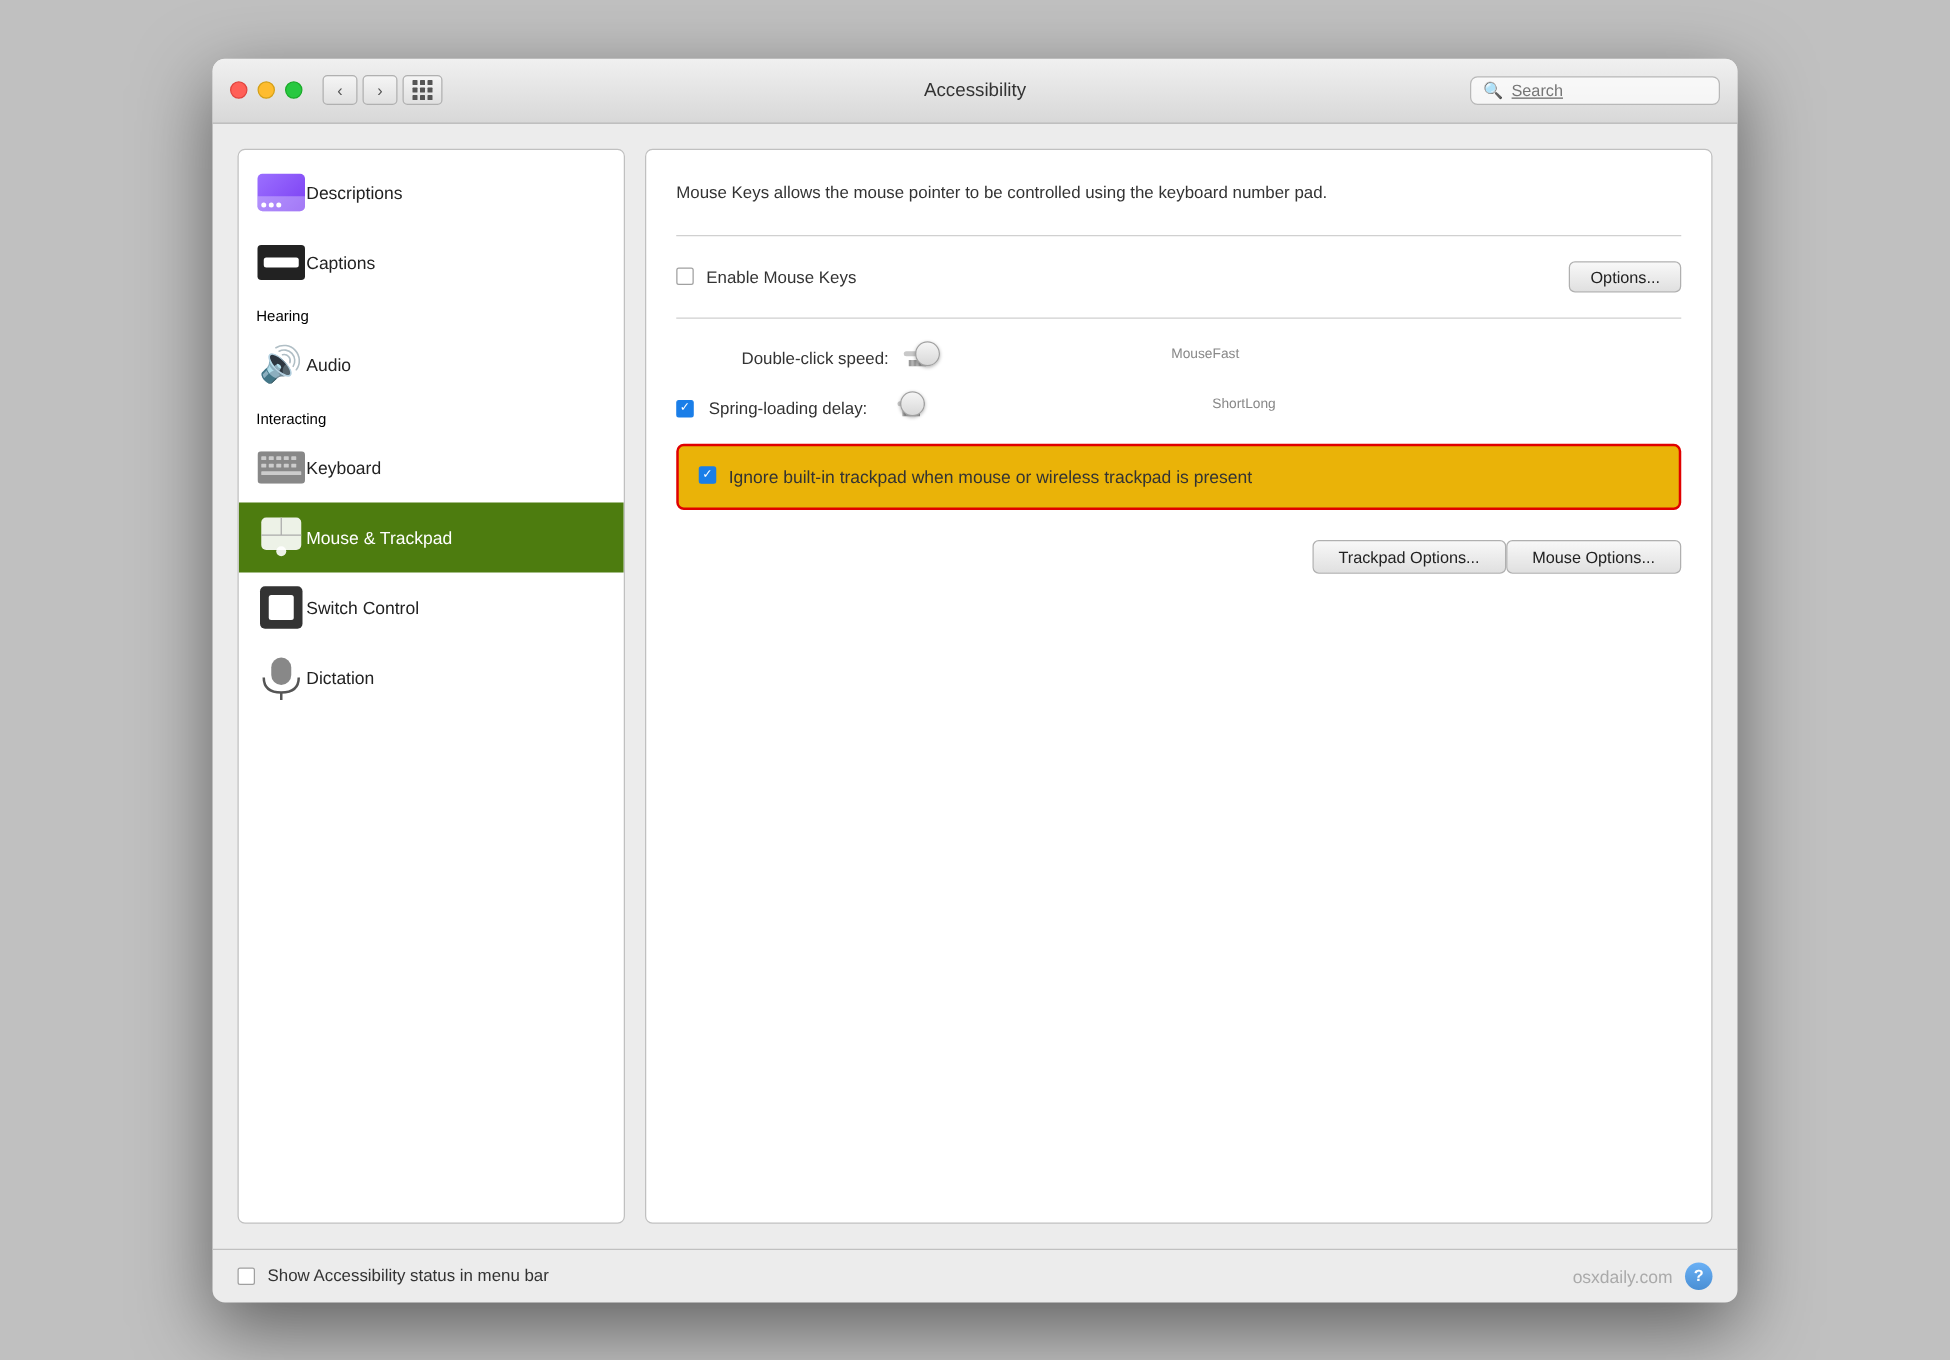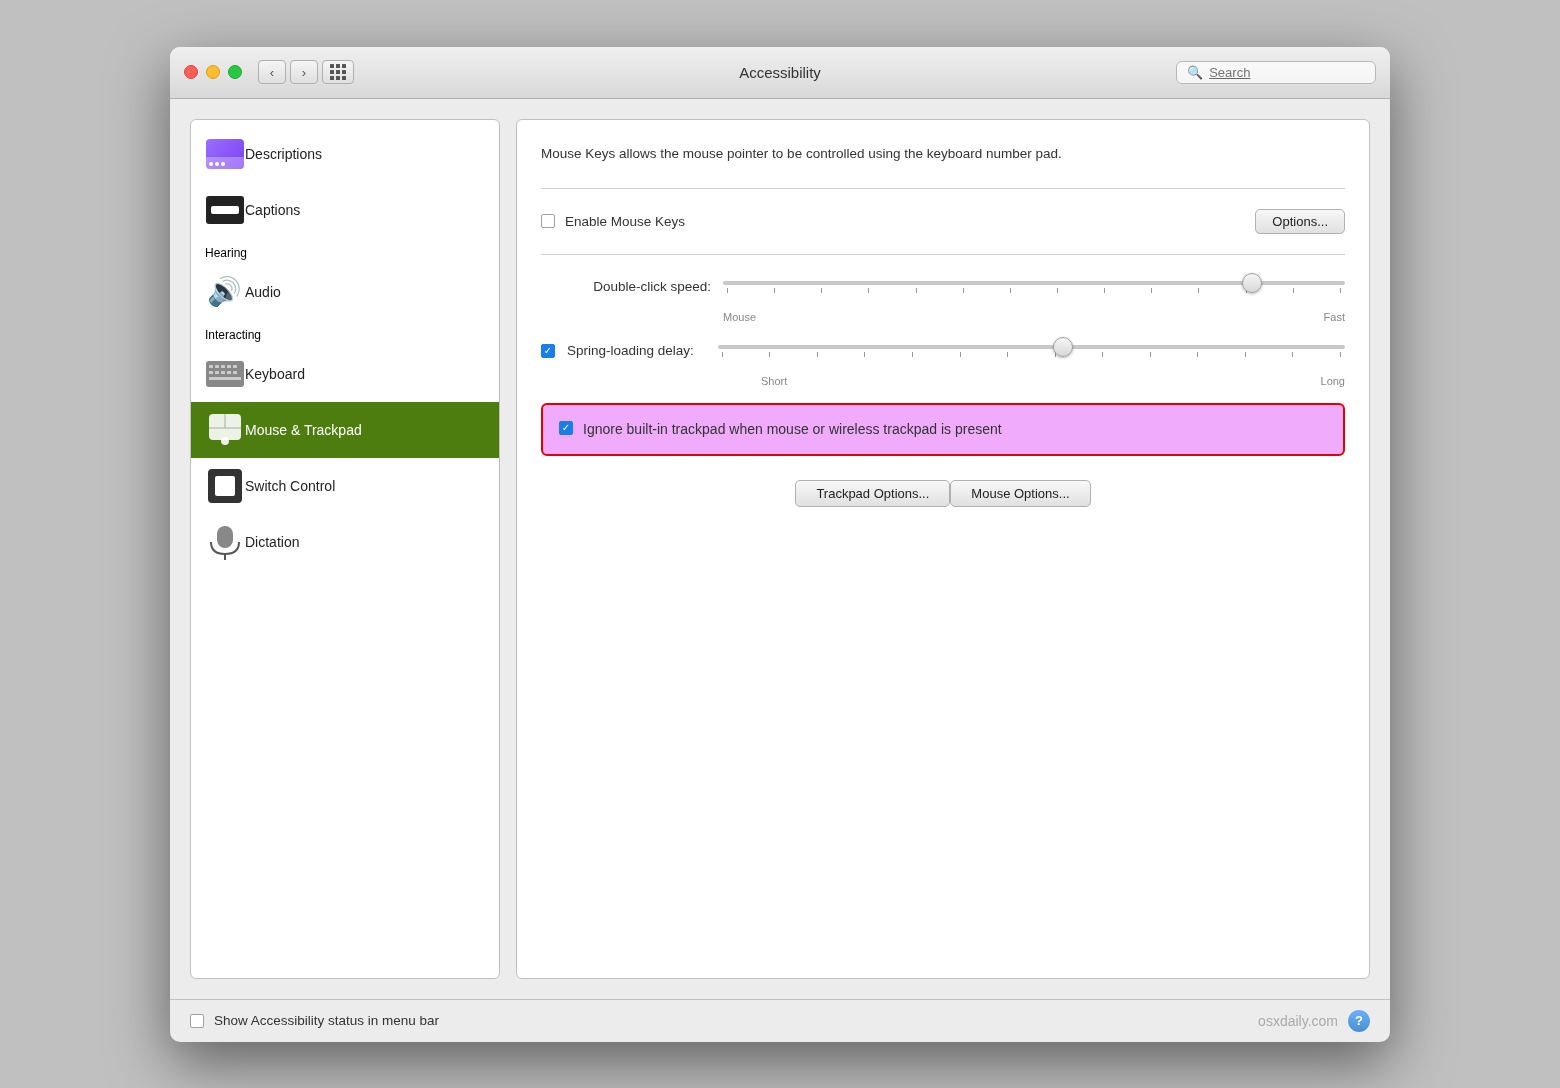--- a/index.html
+++ b/index.html
@@ -333,21 +333,21 @@
       border: 1px solid #b0b0b0;
       border-radius: 5px;
       font-size: 13px;
       cursor: pointer;
       color: #222;
     }
 
     
     .slider-section {
       display: flex;
-      flex-direction: column;
+      flex-direction: row;
       gap: 10px;
     }
 
     .slider-row {
       display: flex;
       align-items: center;
       gap: 12px;
     }
 
     .slider-label-text {
@@ -413,32 +413,32 @@
     }
 
     
     .highlight-box {
       border: 2px solid #e00000;
       border-radius: 6px;
       padding: 14px 16px;
       display: flex;
       align-items: flex-start;
       gap: 10px;
-      background: #f0abfc;
+      background: #eab308;
     }
 
     .highlight-box .option-label {
       font-size: 14px;
       line-height: 1.5;
     }
 
     
     .bottom-buttons {
       display: flex;
-      justify-content: center;
+      justify-content: flex-end;
       margin-top: 8px;
     }
 
     
     .bottom-bar {
       display: flex;
       align-items: center;
       padding: 10px 20px;
       border-top: 1px solid #c0c0c0;
       gap: 10px;

